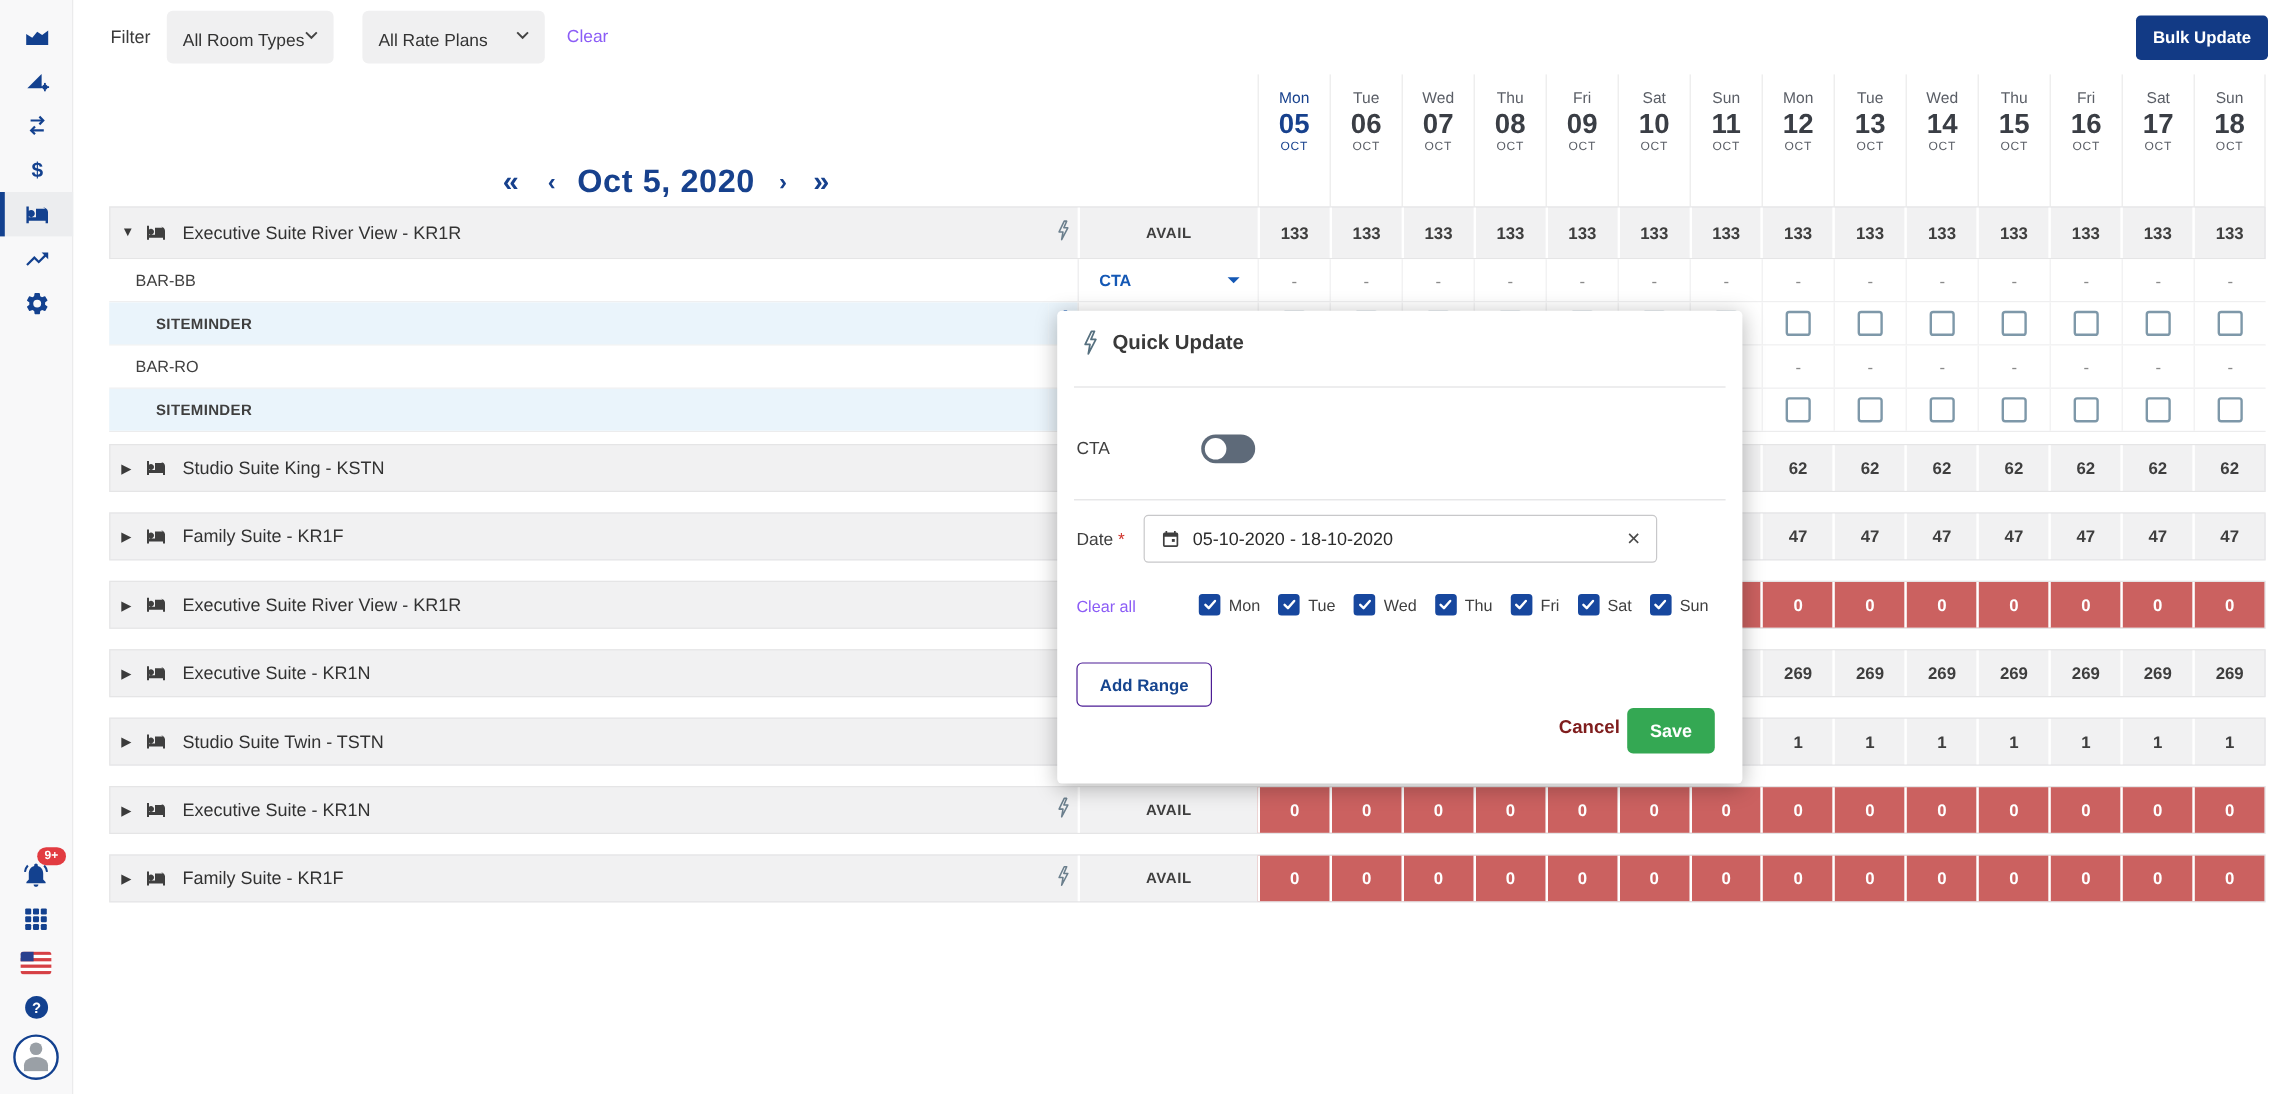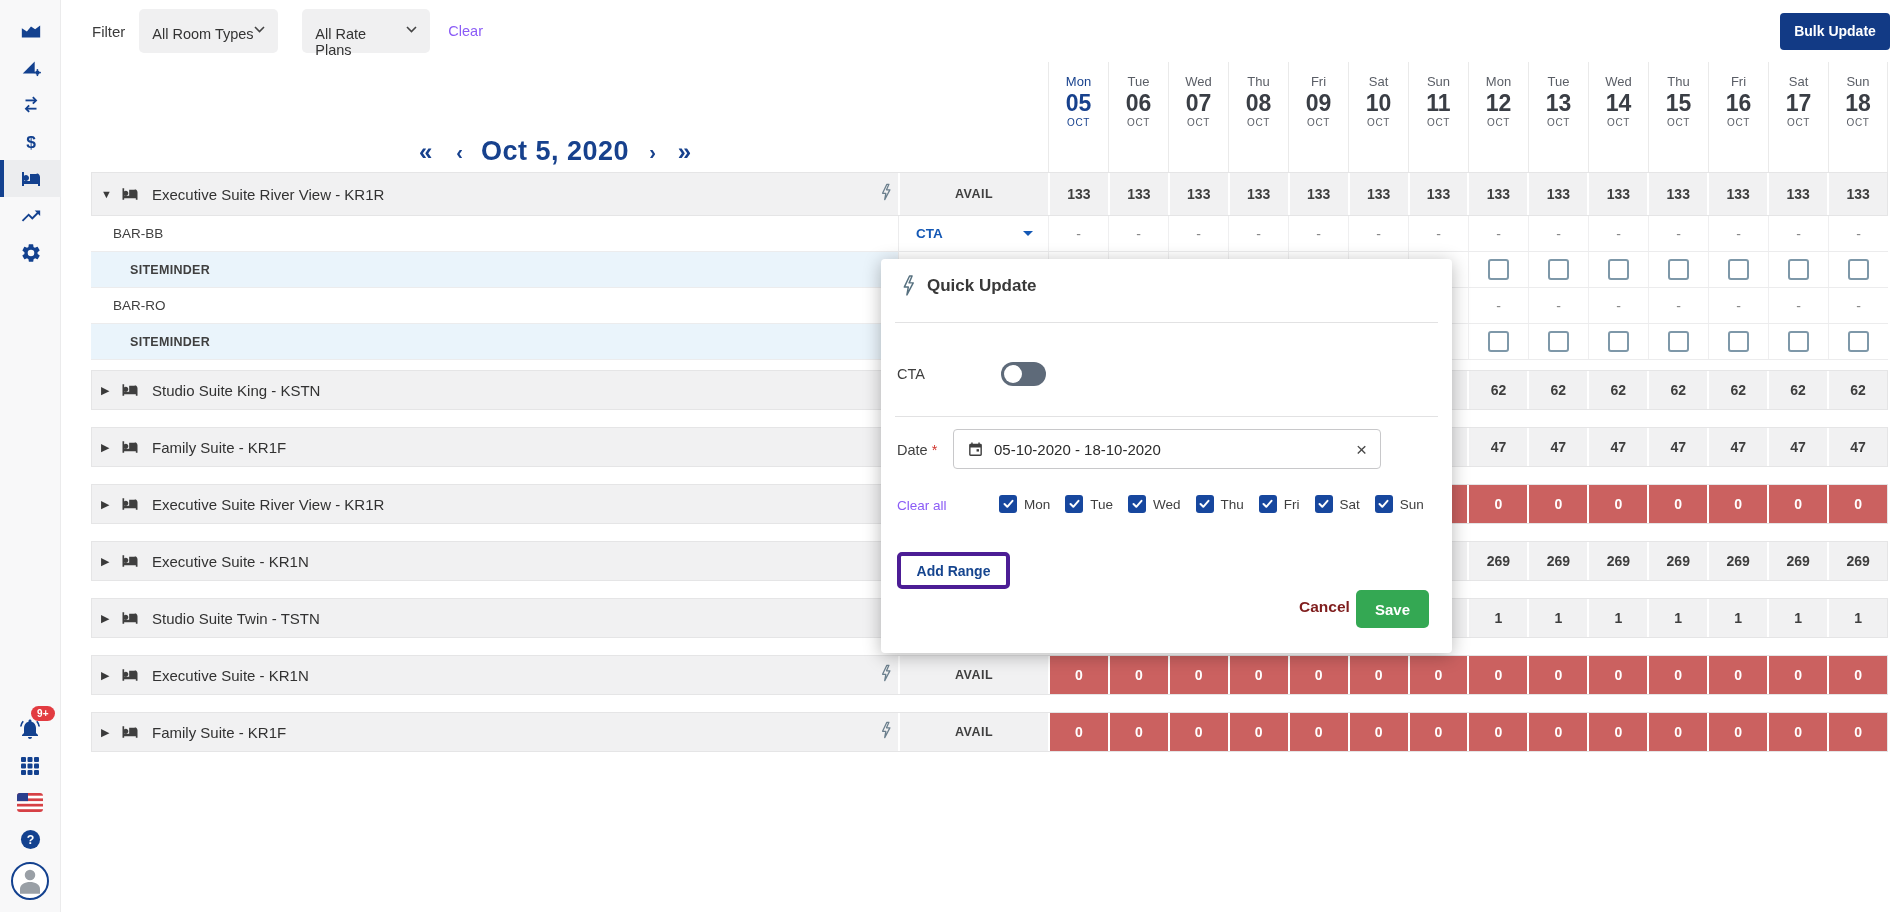--- a/index.html
+++ b/index.html
@@ -22,21 +22,21 @@
   .avatar { width:38px; height:38px; border-radius:50%; border:2px solid #13418F; background:#fff;
             overflow:hidden; display:flex; align-items:flex-end; justify-content:center; cursor:pointer; margin-top:4px; }
 
   
   .topbar { position:absolute; left:61px; top:0; width:1836px; height:62px; display:flex;
             align-items:center; padding-left:31px; background:#fff; }
   .filter-label { font-size:15px; font-weight:normal; color:#3A3A3A; }
   .select { height:44px; background:#F0F0F1; border-radius:5px; display:flex; align-items:flex-start;
             justify-content:space-between; padding:17px 13px; font-size:14.5px; color:#333; cursor:pointer; }
   .select.rt { width:139px; margin-left:14px; }
-  .select.rp { width:128px; margin-left:24px; }
+  .select.rp { width:152px; margin-left:24px; }
   .link { color:#8b5cf6; font-size:14.5px; cursor:pointer; }
   .clear-link { margin-left:18px; }
   .bulk-btn { margin-left:auto; margin-right:7px; width:110px; height:37px; background:#123A85;
               color:#fff; font-weight:bold; font-size:14px; border:none; border-radius:4px; cursor:pointer; }
 
   
   .datenav { position:absolute; left:61px; top:62px; width:987px; height:110px; background:#fff; }
   .nav-row { position:absolute; left:358px; top:74px; display:flex; align-items:center; color:#17418D; }
   .nav-arrow { cursor:pointer; font-weight:bold; color:#17418D; line-height:1; }
   .nav-first,.nav-last { font-size:24px; }
@@ -102,21 +102,21 @@
                 border-radius:4px; display:flex; align-items:center; padding:0 13px; cursor:text; }
   .date-text { margin-left:10px; font-size:15px; color:#2B2B2B; }
   .date-clear { margin-left:auto; font-size:19px; color:#4A4A4A; cursor:pointer; line-height:1; }
   .m-clearall { position:absolute; left:16px; top:239px; font-size:13.5px; }
   .m-days { position:absolute; left:118px; top:236px; display:flex; align-items:center; gap:15px; }
   .day-item { display:flex; align-items:center; gap:7px; cursor:pointer; }
   .day-box { width:18px; height:18px; background:#17479E; border-radius:3px; display:flex;
              align-items:center; justify-content:center; }
   .day-label { font-size:13.5px; color:#3F3F3F; }
   .add-range { position:absolute; left:16px; top:293px; width:113px; height:37px; background:#fff;
-               border:4px solid #4c1d95; border-radius:5px; color:#16458F; font-weight:bold;
+               border:1px solid #4c1d95; border-radius:5px; color:#16458F; font-weight:bold;
                font-size:14px; cursor:pointer; font-family:"Liberation Sans",sans-serif; }
   .m-cancel { position:absolute; left:418px; top:339px; font-size:15.5px; font-weight:bold; color:#7f1d1d; cursor:pointer; }
   .m-save { position:absolute; left:475px; top:331px; width:73px; height:38px; background:#34A853; border:none;
             border-radius:5px; color:#fff; font-weight:bold; font-size:15px; cursor:pointer;
             font-family:"Liberation Sans",sans-serif; }
 </style>
 </head>
 <body>
 
 <div class="page">

